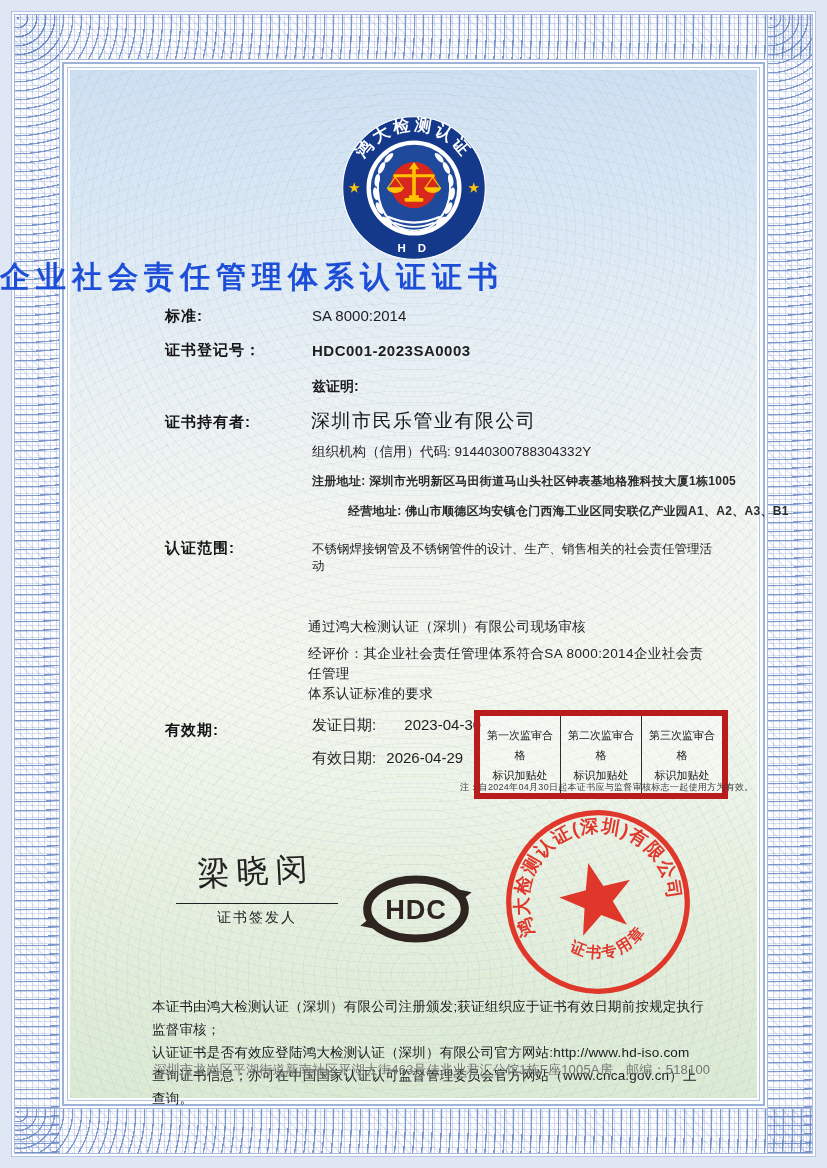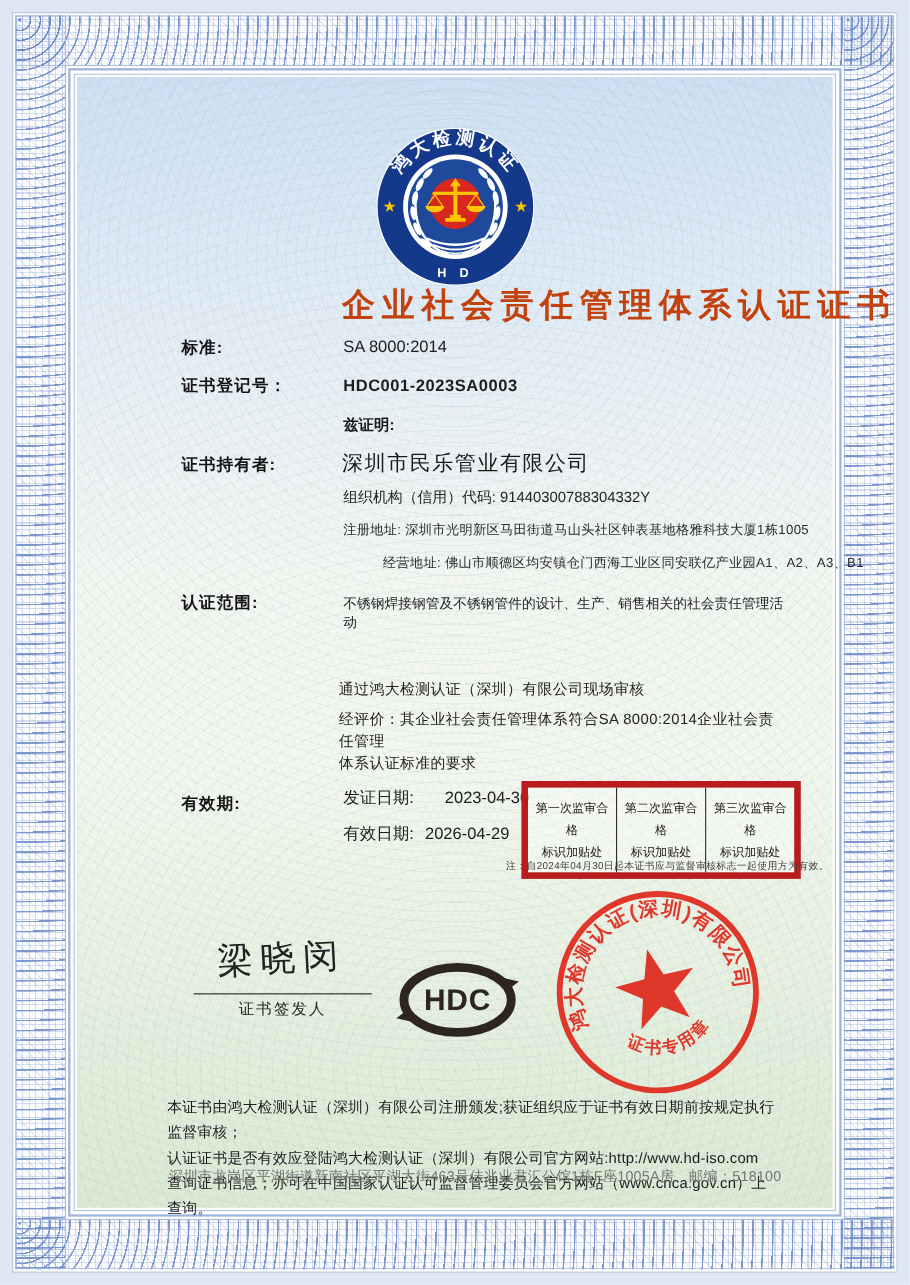--- a/index.html
+++ b/index.html
@@ -35,23 +35,23 @@
       repeating-linear-gradient(115deg, rgba(130,165,215,.05) 0 1px, transparent 1px 7px),
       repeating-linear-gradient(65deg, rgba(120,170,130,.05) 0 1px, transparent 1px 7px),
       linear-gradient(180deg,#cfe0f2 0%,#d9e7f5 12%,#e9f0f5 28%,#f3f6f1 44%,#f4f7ef 60%,#e9f1e2 78%,#e0ecd8 92%,#dcead4 100%);
   }
   
   .content{position:absolute;inset:0;z-index:5;}
   .abs{position:absolute;}
   .lbl{font-weight:bold;font-size:15px;color:#141416;letter-spacing:1px;}
   .val{font-size:15px;color:#1d1d1f;}
   .emblem{left:342px;top:116px;width:144px;height:144px;}
-  .title{left:0;right:12px;top:257px;text-align:right;font-size:30px;font-weight:bold;letter-spacing:6px;color:#c2410c;}
+  .title{left:0;right:12px;top:257px;text-align:left;font-size:30px;font-weight:bold;letter-spacing:6px;color:#1d4ed8;}
   .holder-name{font-size:19px;letter-spacing:1.5px;color:#18181a;}
-  .small-line{font-size:12px;color:#2b2b2d;letter-spacing:.3px;}
+  .small-line{font-size:12px;color:#2b2b2d;letter-spacing:.3px;font-weight:bold;}
   .audit p{margin:0 0 7px 0;font-size:13.5px;line-height:20px;color:#222;letter-spacing:.4px;}
   .sup-table{left:474px;top:710px;display:flex;border:6px solid #b91c1c;background:rgba(255,255,255,.35);}
   .sup-cell{width:76px;padding:9px 2px 8px 2px;text-align:center;border-left:1px solid #2d2d2d;
     font-family:"Liberation Serif",serif;font-size:11px;line-height:20px;color:#1a1a1a;}
   .sup-cell:first-child{border-left:none;}
   .sup-note{left:460px;top:781px;font-size:9px;color:#3c3c3e;letter-spacing:.3px;text-align:center;}
   .sig-name{left:168px;top:850px;width:176px;text-align:center;
     font-family:"DejaVu Serif",serif;font-size:32px;letter-spacing:7px;color:#222;transform:rotate(-3deg);}
   .sig-line{left:176px;top:903px;width:162px;border-top:1.6px solid #222;}
   .sig-role{left:176px;top:909px;width:162px;text-align:center;font-size:14px;color:#222;letter-spacing:2px;}

